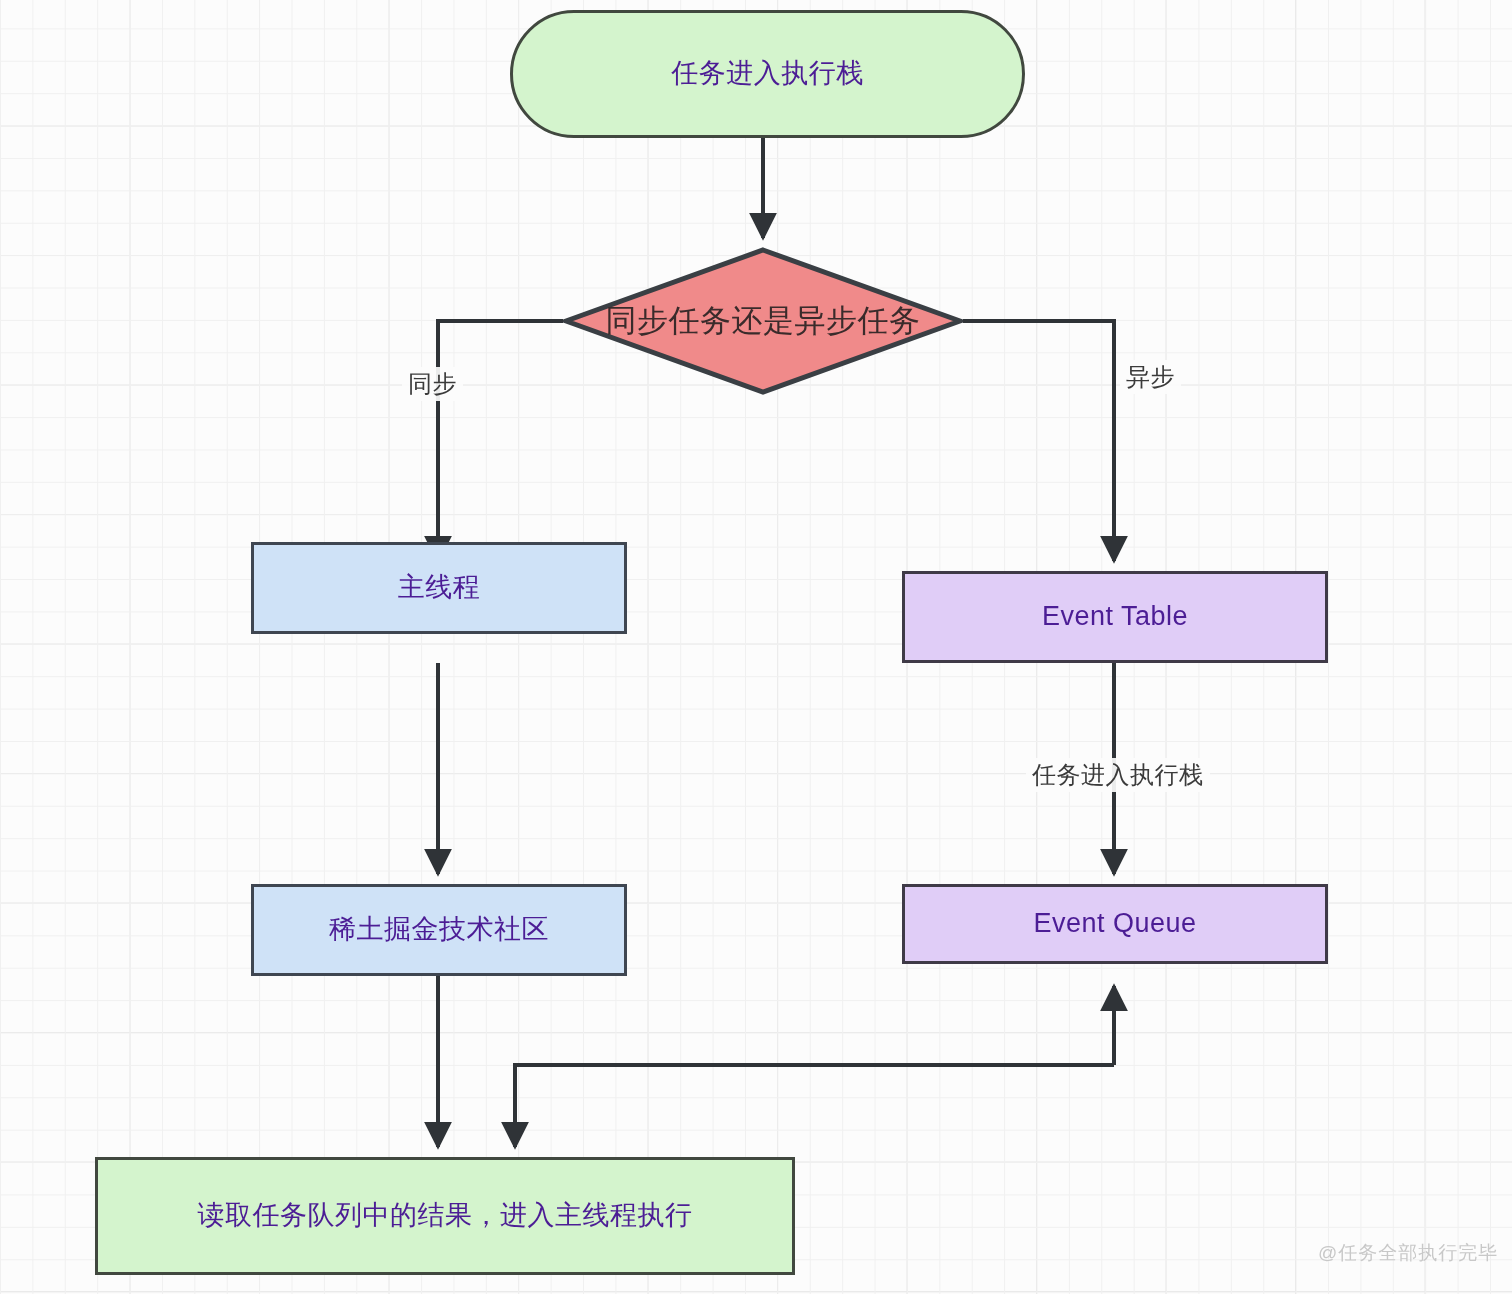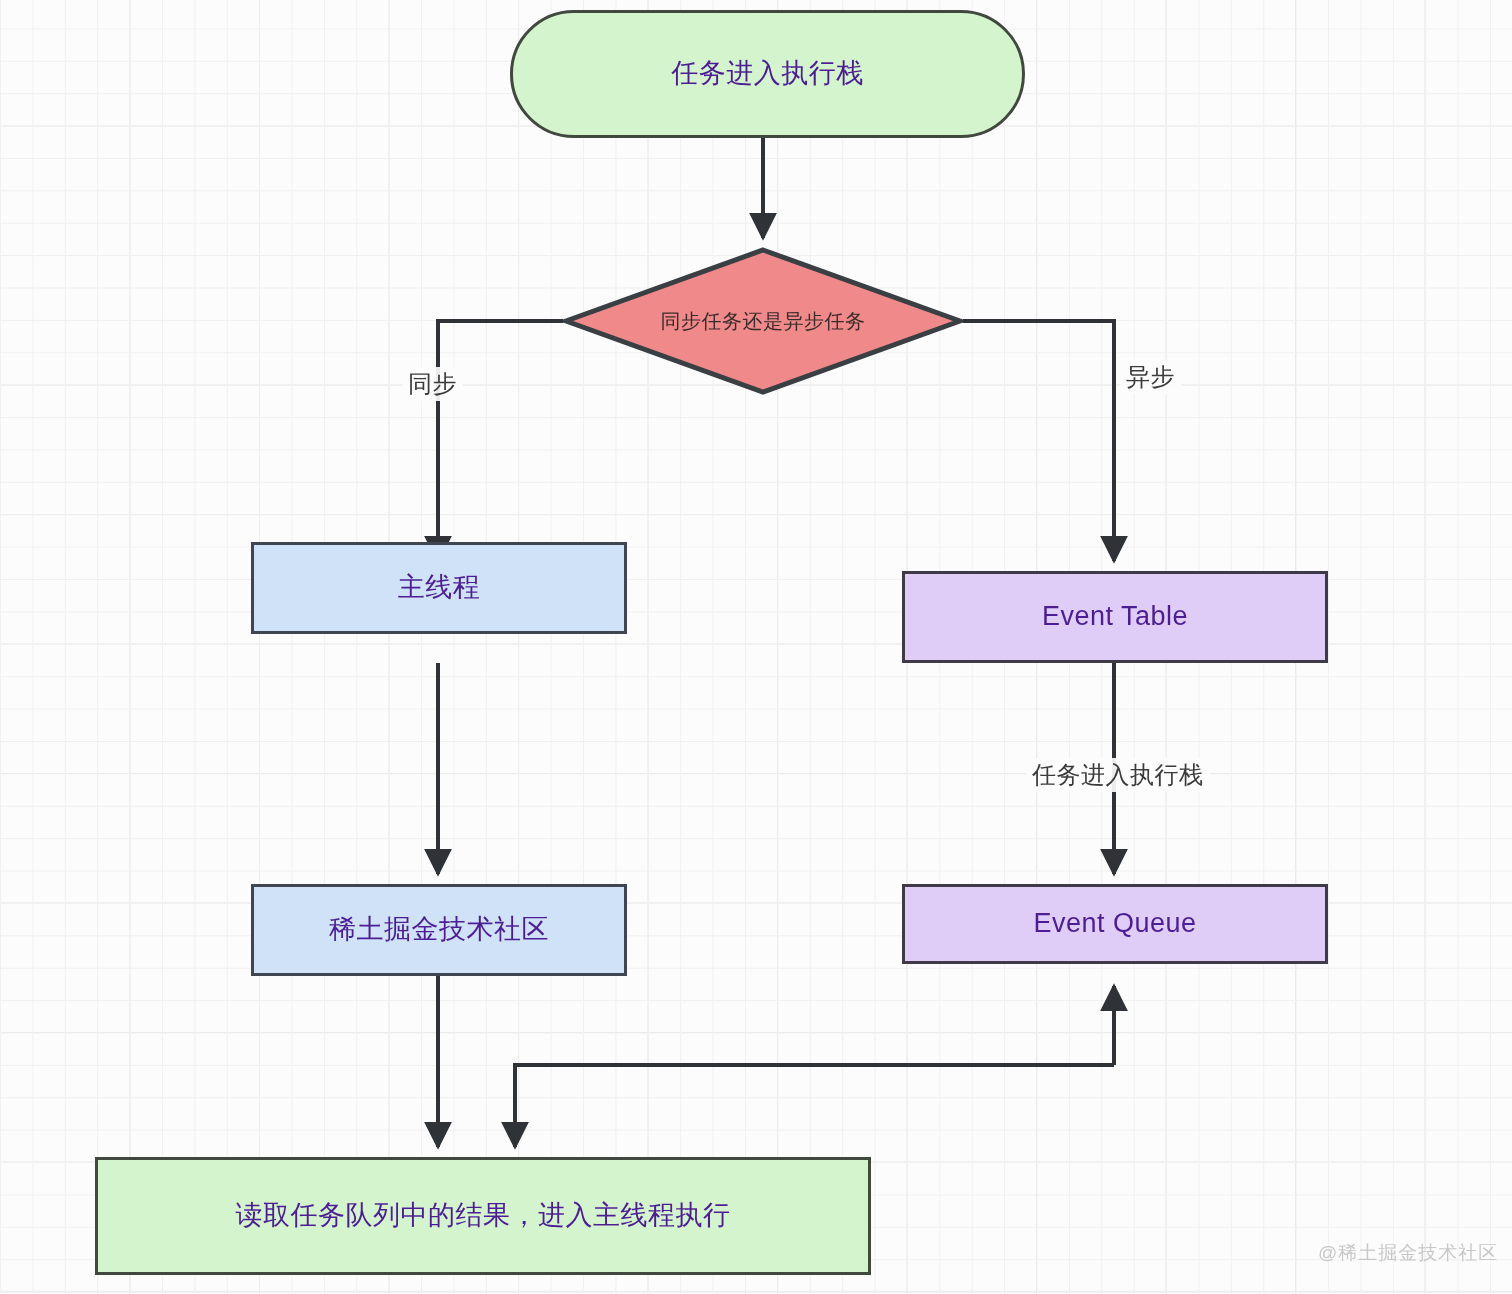--- a/index.html
+++ b/index.html
@@ -70,21 +70,21 @@
   }
   .diamond-label {
     position: absolute;
     left: 0;
     top: 0;
     width: 100%;
     height: 100%;
     display: flex;
     align-items: center;
     justify-content: center;
-    font-size: 20px;
+    font-size: 31px;
     color: #3a2b2b;
     letter-spacing: 0.5px;
     pointer-events: none;
   }
   .edge-label {
     position: absolute;
     font-size: 24px;
     color: #3b3b3b;
     background: rgba(252,252,252,0.92);
     padding: 1px 6px;
@@ -148,25 +148,25 @@
   </div>
 
   <div class="node blue" style="left:251px; top:884px; width:376px; height:92px;">
     <span>稀土掘金技术社区</span>
   </div>
 
   <div class="node purple" style="left:902px; top:884px; width:426px; height:80px;">
     <span>Event Queue</span>
   </div>
 
-  <div class="node green" style="left:95px; top:1157px; width:776px; height:118px;">
+  <div class="node green" style="left:95px; top:1157px; width:700px; height:118px;">
     <span>读取任务队列中的结果，进入主线程执行</span>
   </div>
 
   <div class="edge-label" style="left:402px; top:367px;">同步</div>
 
   <div class="edge-label" style="left:1080px; top:360px;margin-left:40px;">异步</div>
 
   <div class="edge-label" style="left:1026px; top:758px;">任务进入执行栈</div>
 
-  <div class="watermark" style="left:1318px; top:1240px;">@稀土掘金技术社区</div>
+  <div class="watermark" style="left:1318px; top:1240px;">@任务全部执行完毕</div>
 
 </div>
 
 </body></html>

